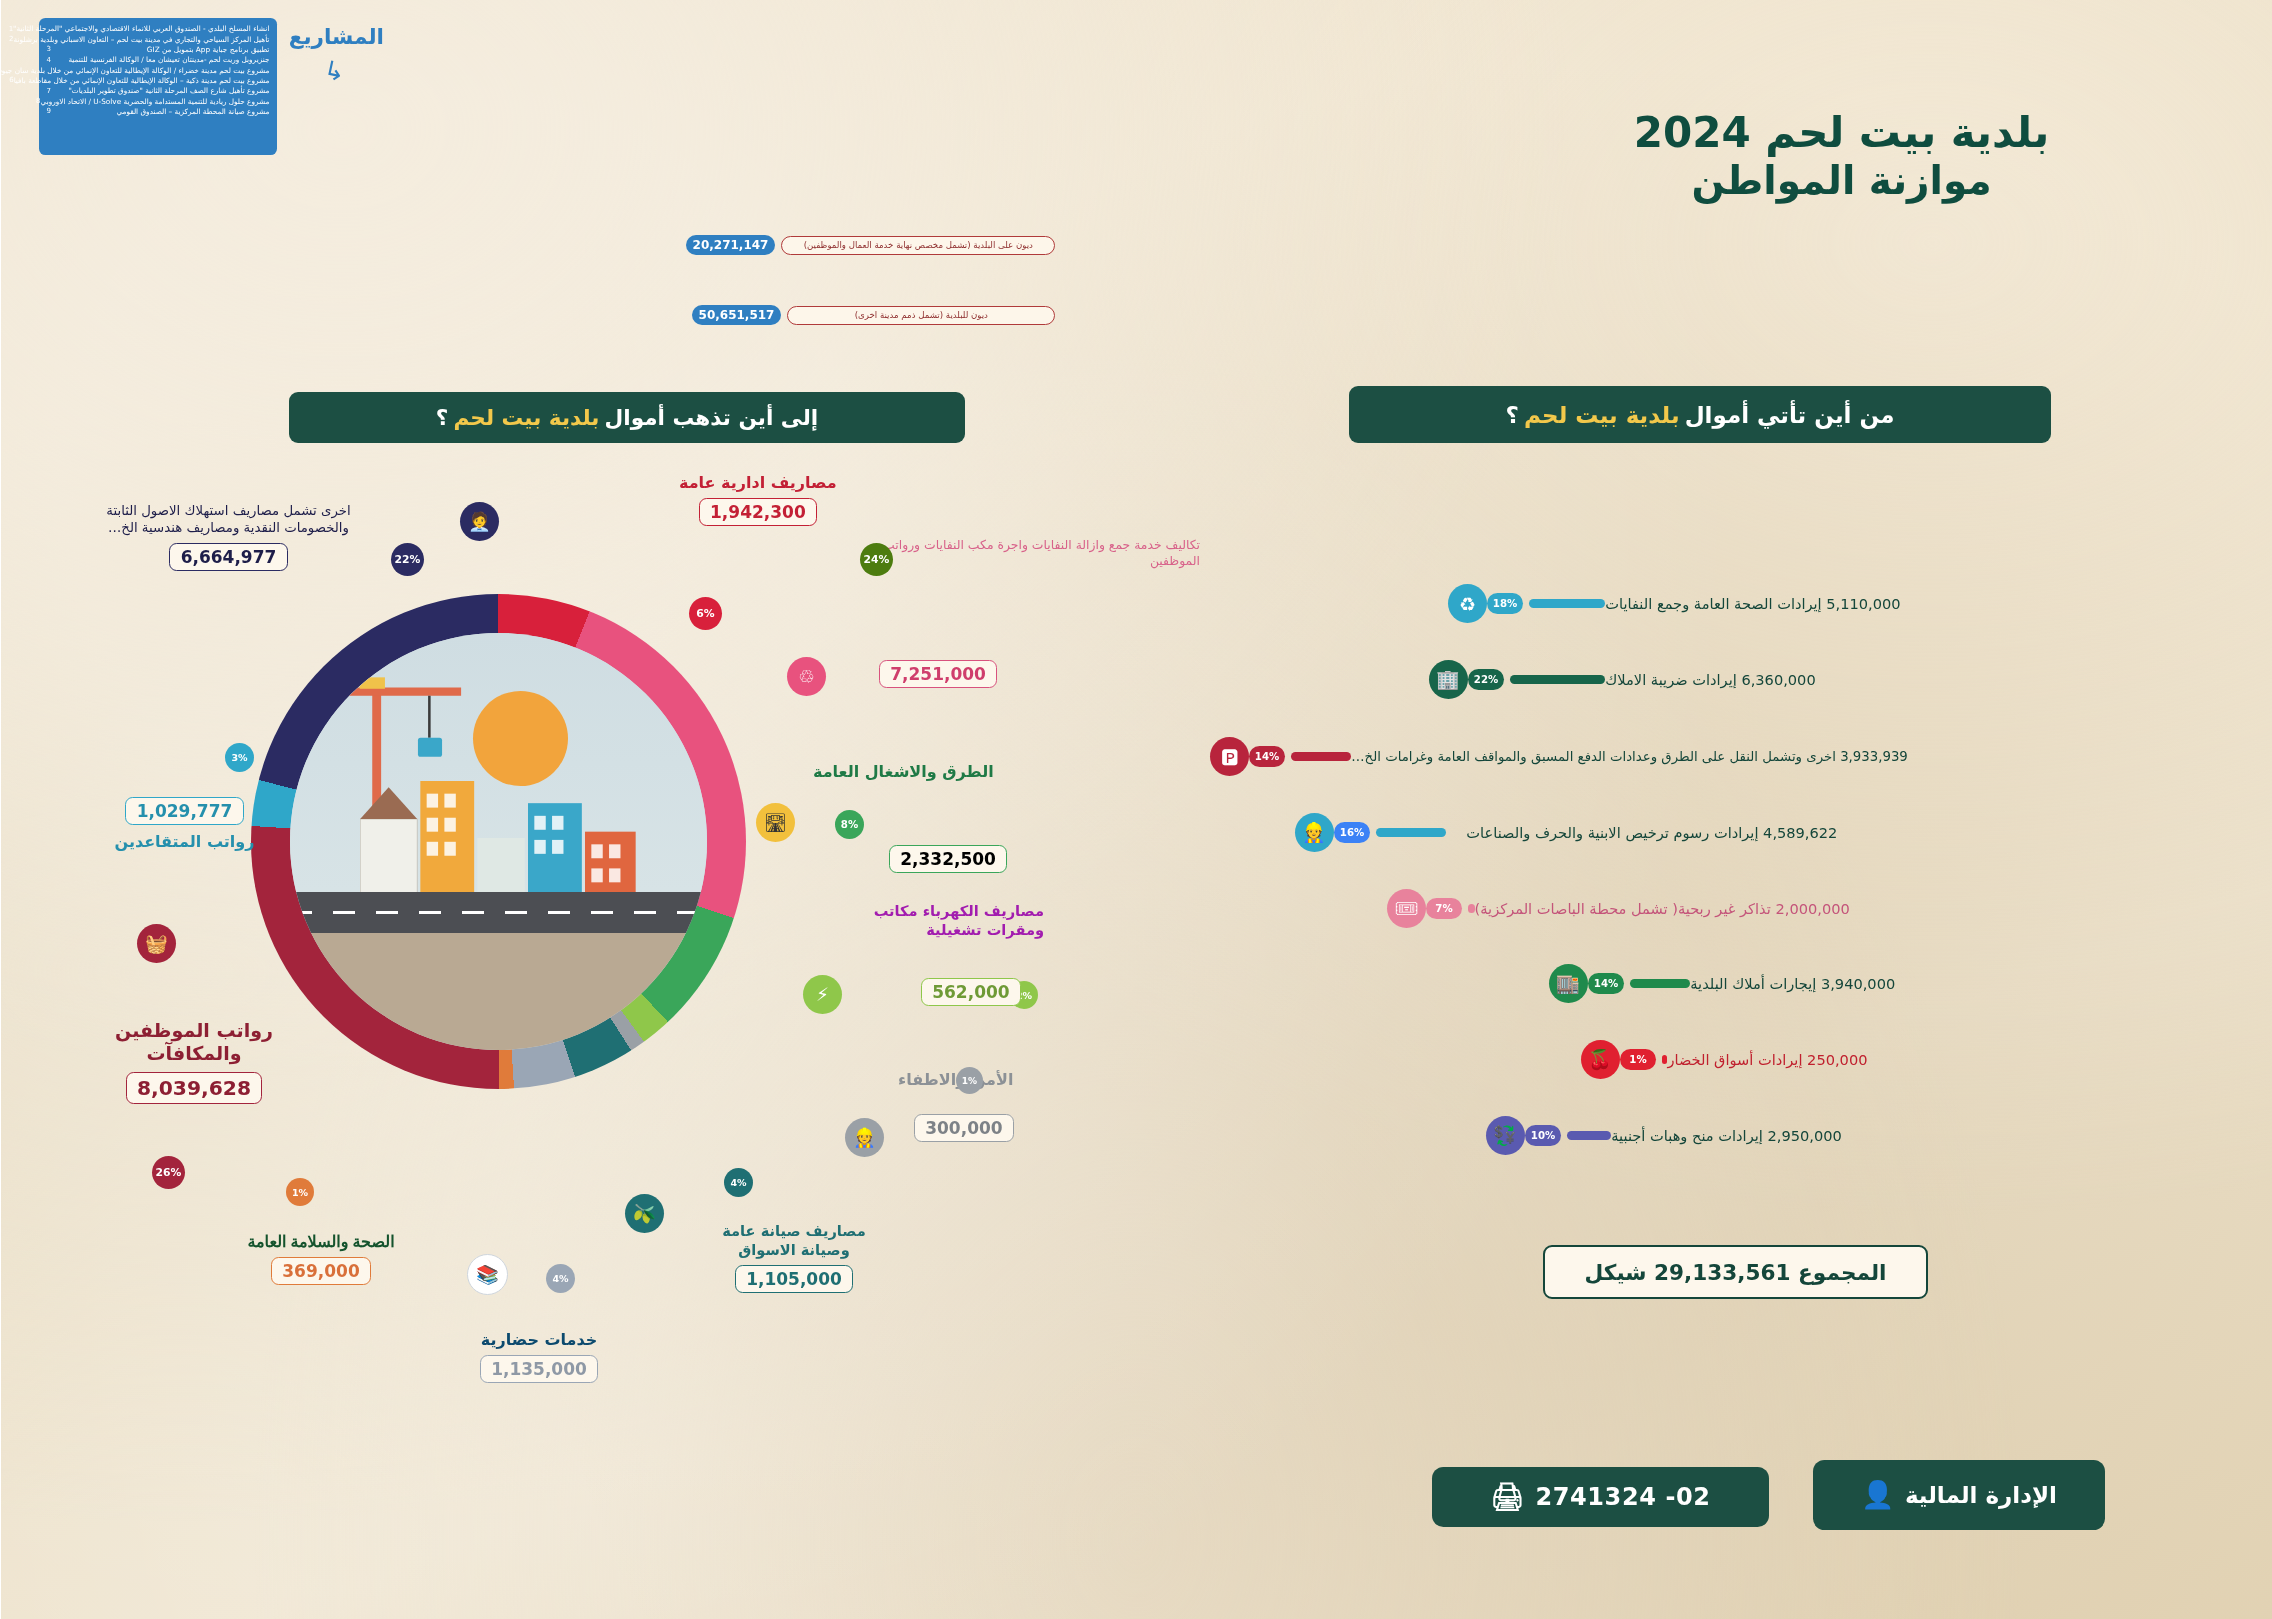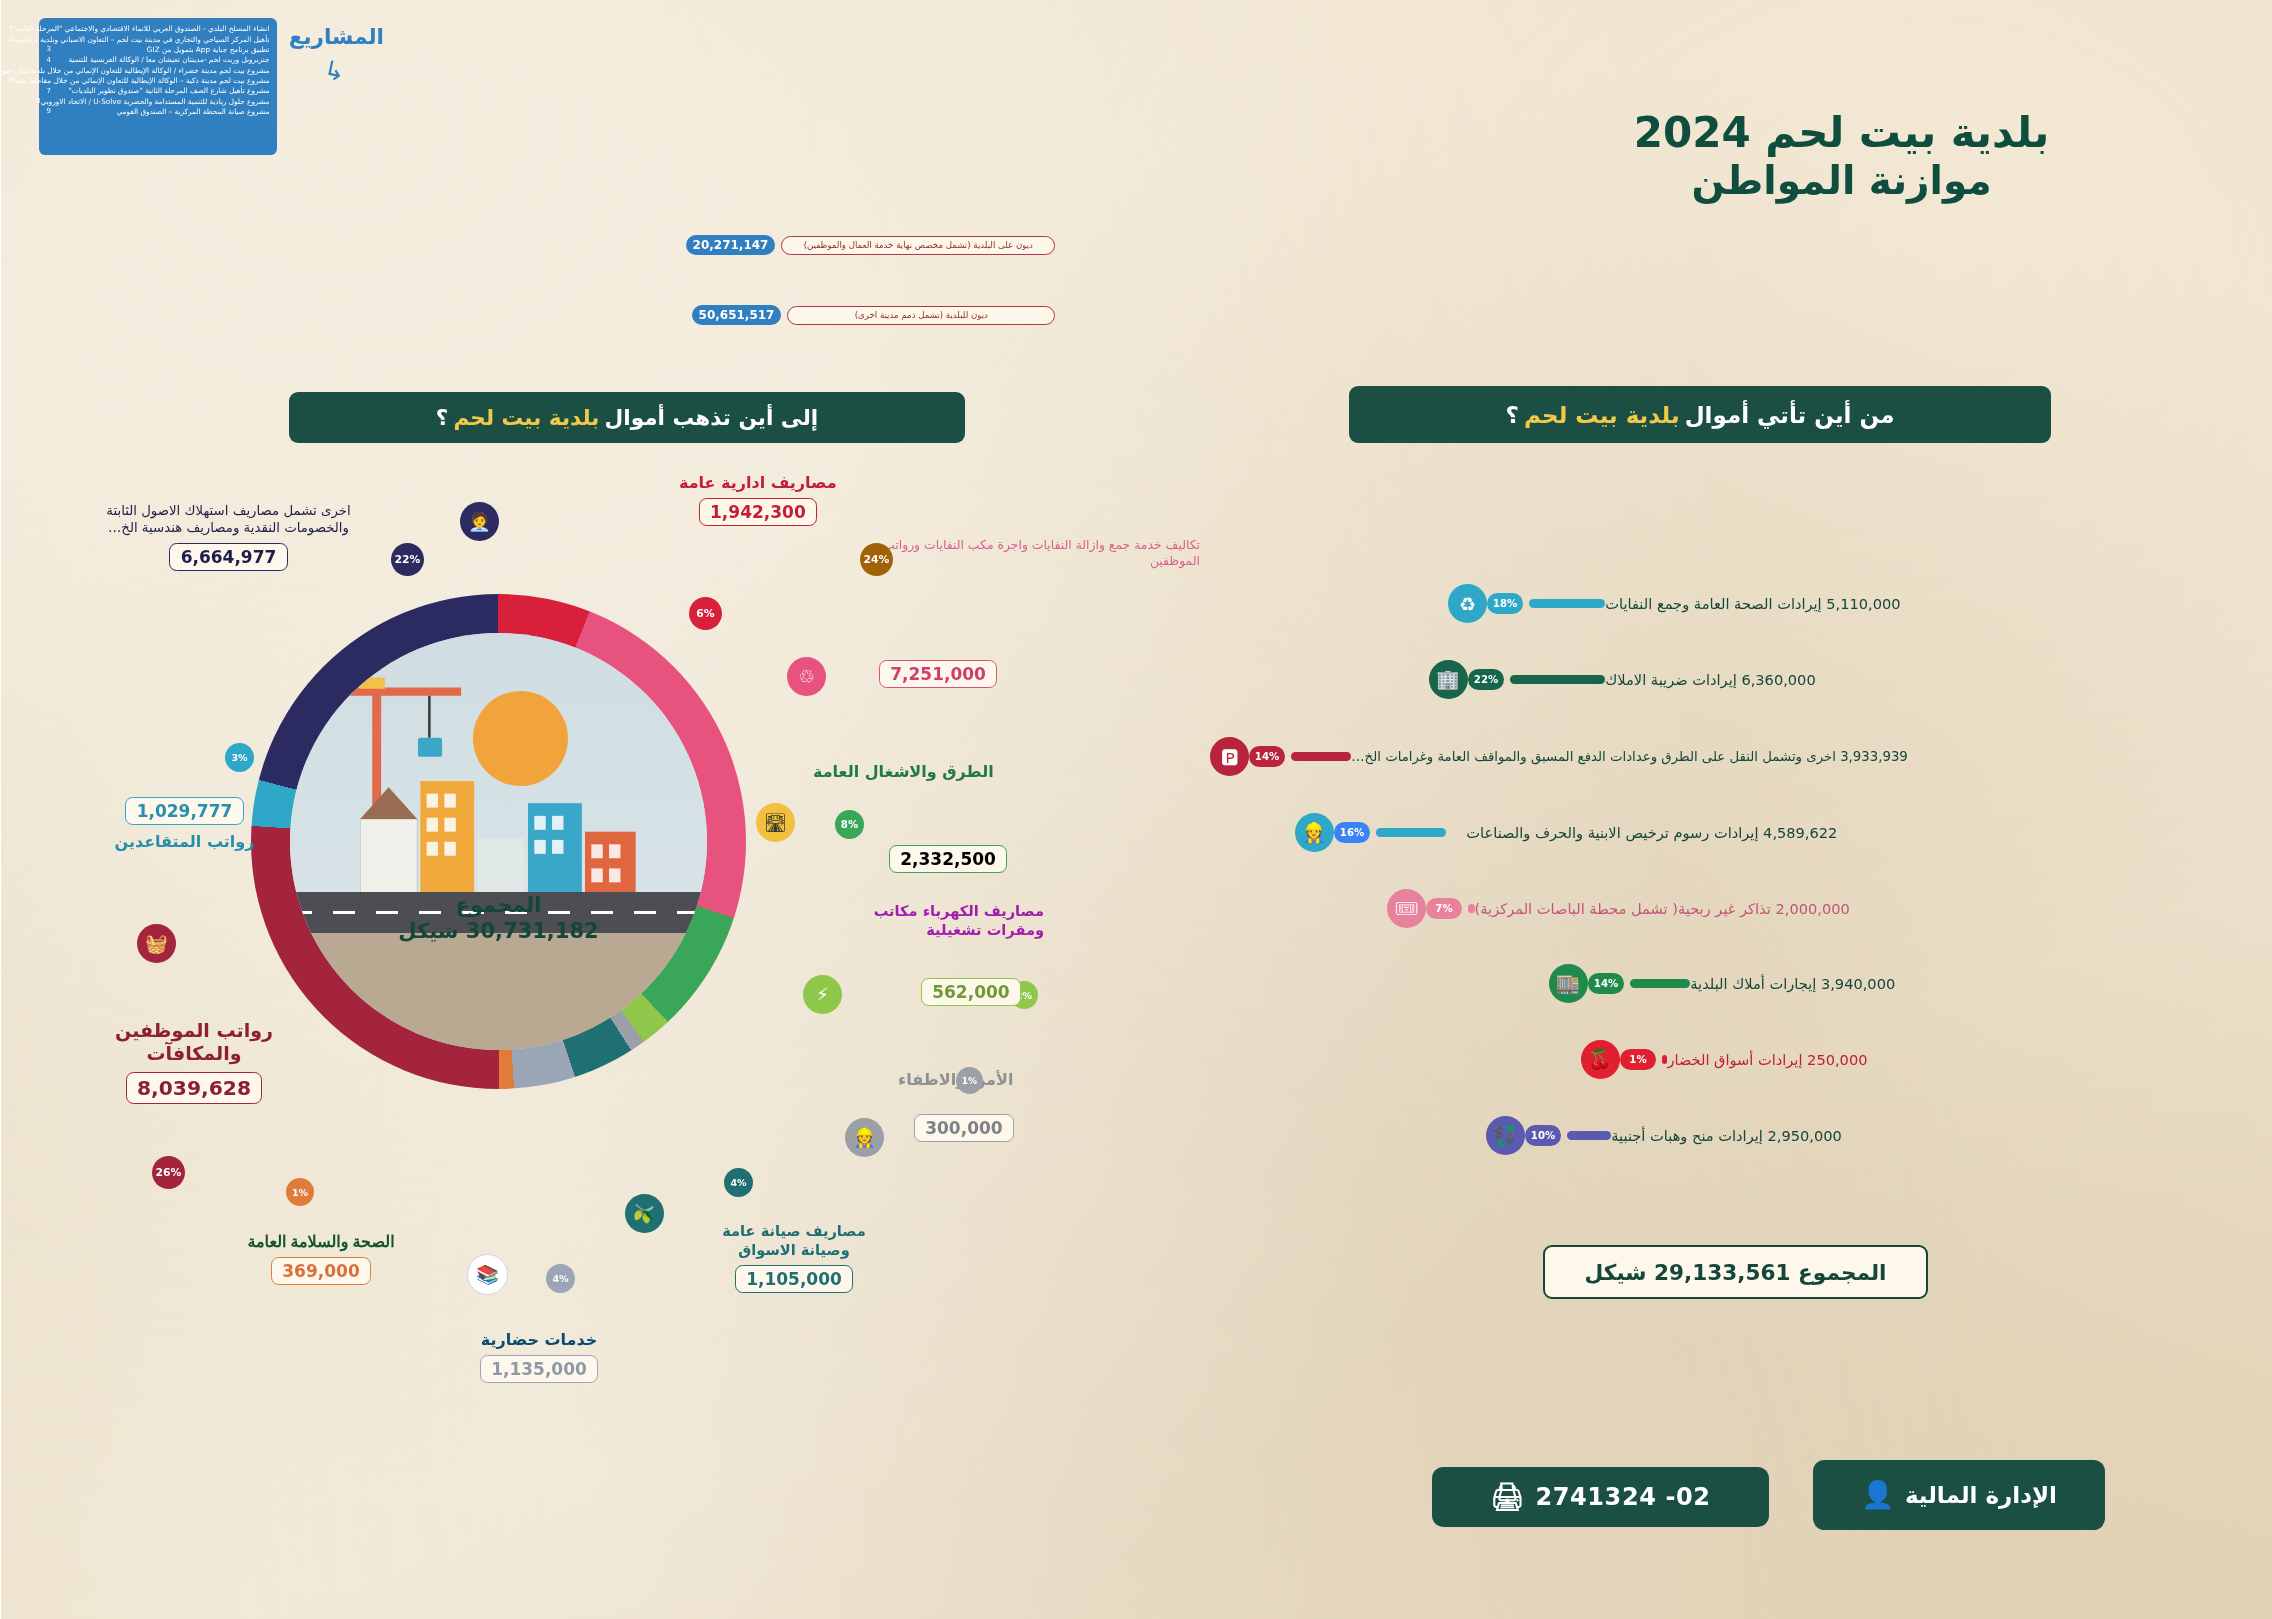--- a/index.html
+++ b/index.html
@@ -289,39 +289,35 @@
           <rect x="393" y="160" width="18" height="22"></rect>
         <rect x="365" y="198" width="18" height="22"></rect>
           <rect x="393" y="198" width="18" height="22"></rect>
       </g>
     </svg>
     <div class="road">
         <div class="dash"></div>
       </div>
     <div class="ground"></div>
   </div>
-  <div id="total-center">
-    <div>المجموع</div>
-    <div>30,731,182 شيكل</div>
-  </div>
 </div>
 
 <div class="cal" style="left:654px;top:473px;text-align:center;margin-left:25px;">
   <div class="lbl" style="color:#c32035;">مصاريف ادارية عامة</div>
   <div class="vbox" style="border-color:#c32035;color:#c32035;margin-top:5.1px;">1,942,300</div>
 </div>
 <div class="cal" style="left:689px;top:597px;">
   <div class="pct" style="background:#d8203b;">6%</div>
 </div>
 
 <div class="cal" style="left:883px;top:537px;width:317px;text-align:right;">
   <div class="note" style="color:#d8628a;">تكاليف خدمة جمع وازالة النفايات واجرة مكب النفايات ورواتب الموظفين</div>
 </div>
 <div class="cal" style="left:860px;top:543px;">
-  <div class="pct" style="background:#a16207;">24%</div>
+  <div class="pct" style="background:#4d7c0f;">24%</div>
 </div>
 <div class="cal" style="left:879px;top:660px;">
   <div class="vbox" style="border-color:#d8527e;color:#cf3e6c;">7,251,000</div>
 </div>
 <div class="cal" style="left:787px;top:657px;">
   <div class="icn" style="background:#e8527e;">♲</div>
 </div>
 
 <div class="cal" style="left:813px;top:762px;">
   <div class="lbl" style="color:#1f7a46;">الطرق والاشغال العامة</div>

